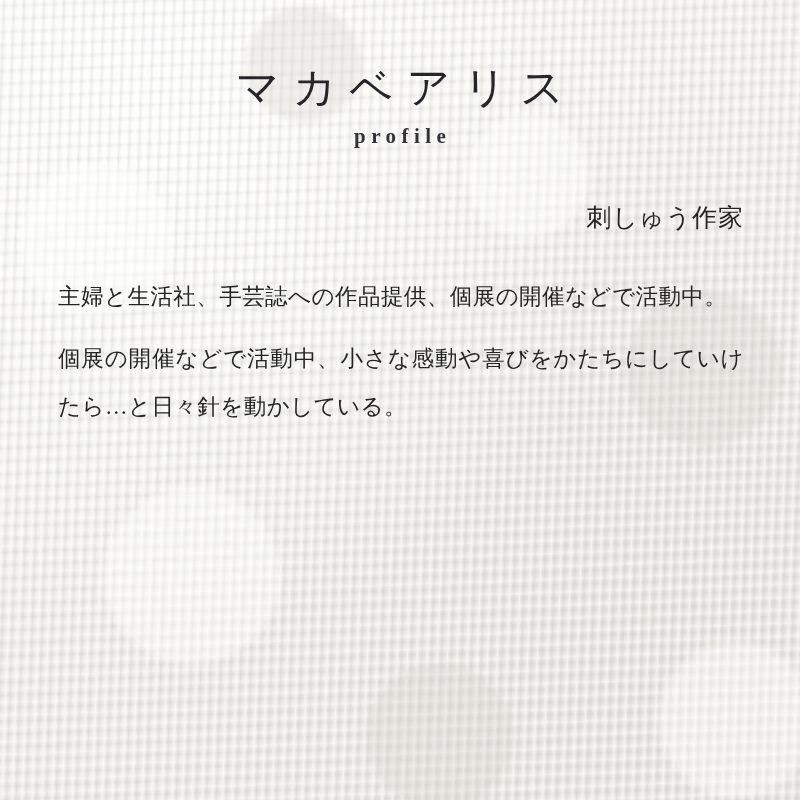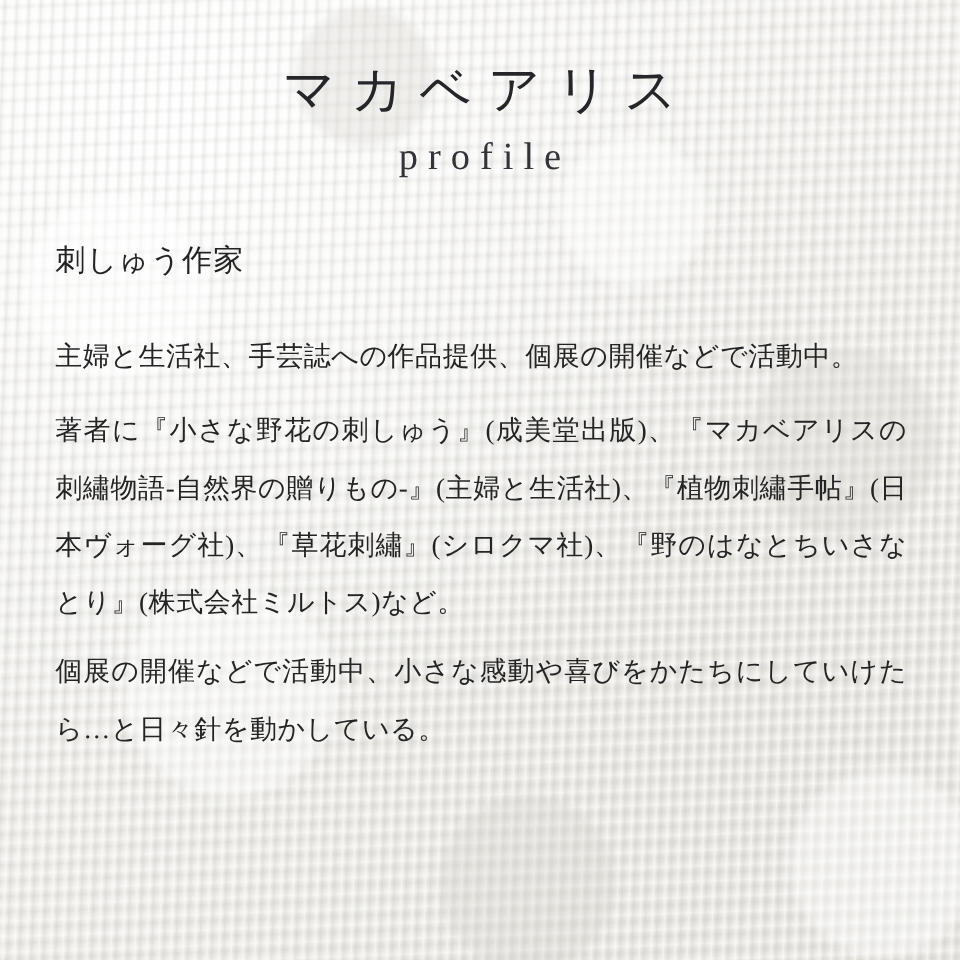--- a/index.html
+++ b/index.html
@@ -53,59 +53,60 @@
       radial-gradient(circle at 88% 46%, rgba(214,212,205,0.30) 0 9%, rgba(255,255,255,0) 10%),
       radial-gradient(circle at 24% 72%, rgba(255,255,255,0.42) 0 10%, rgba(255,255,255,0) 11%),
       radial-gradient(circle at 55% 92%, rgba(212,210,203,0.30) 0 8%, rgba(255,255,255,0) 9%),
       radial-gradient(circle at 92% 90%, rgba(255,255,255,0.40) 0 7%, rgba(255,255,255,0) 8%);
     mix-blend-mode: normal;
   }
 
   .content {
     position: relative;
     z-index: 2;
-    padding: 0;
+    padding: 12px;
   }
 
   
   .title-block {
     text-align: center;
     padding-top: 52px;
   }
   .main-title {
     font-family: "Liberation Serif", "DejaVu Serif", serif;
     font-size: 43px;
     letter-spacing: 0.30em;
     text-indent: 0.30em;
     color: #26262a;
     font-weight: 400;
     line-height: 1.1;
     margin: 0;
   }
   .sub-title {
     font-family: "Liberation Serif", "DejaVu Serif", serif;
-    font-size: 32px;
+    font-size: 21px;
     letter-spacing: 0.26em;
     text-indent: 0.26em;
     color: #33333a;
-    font-weight: 400;
+    font-weight: 700;
     margin: 14px 0 0 0;
     line-height: 1.1;
   }
 
   
   .body-block {
     margin: 52px 44px 0 46px;
   }
   .role {
     font-size: 25px;
     letter-spacing: 0.04em;
     color: #232323;
     margin: 0 0 38px 0;
     line-height: 1.4;
+    text-align: right;
   }
   .para {
     font-size: 22.5px;
     letter-spacing: 0.02em;
     line-height: 2.12;
     color: #242424;
     margin: 0 0 14px 0;
     text-align: justify;
     text-justify: inter-character;
   }
@@ -125,19 +126,18 @@
     <div class="title-block">
       <h1 class="main-title">マカベアリス</h1>
       <h2 class="sub-title">profile</h2>
     </div>
 
     <div class="body-block">
       <p class="role">刺しゅう作家</p>
 
       <p class="para p1">主婦と生活社、手芸誌への作品提供、個展の開催などで活動中。</p>
 
-      <p class="para p2">著者に『小さな野花の刺しゅう』(成美堂出版)、『マカベアリスの刺繡物語-自然界の贈りもの-』(主婦と生活社)、『植物刺繡手帖』(日本ヴォーグ社)、『草花刺繡』(シロクマ社)、『野のはなとちいさなとり』(株式会社ミルトス)など。</p>
 
       <p class="para p3">個展の開催などで活動中、小さな感動や喜びをかたちにしていけたら…と日々針を動かしている。</p>
     </div>
 
   </div>
 </div>
 
 </body></html>

